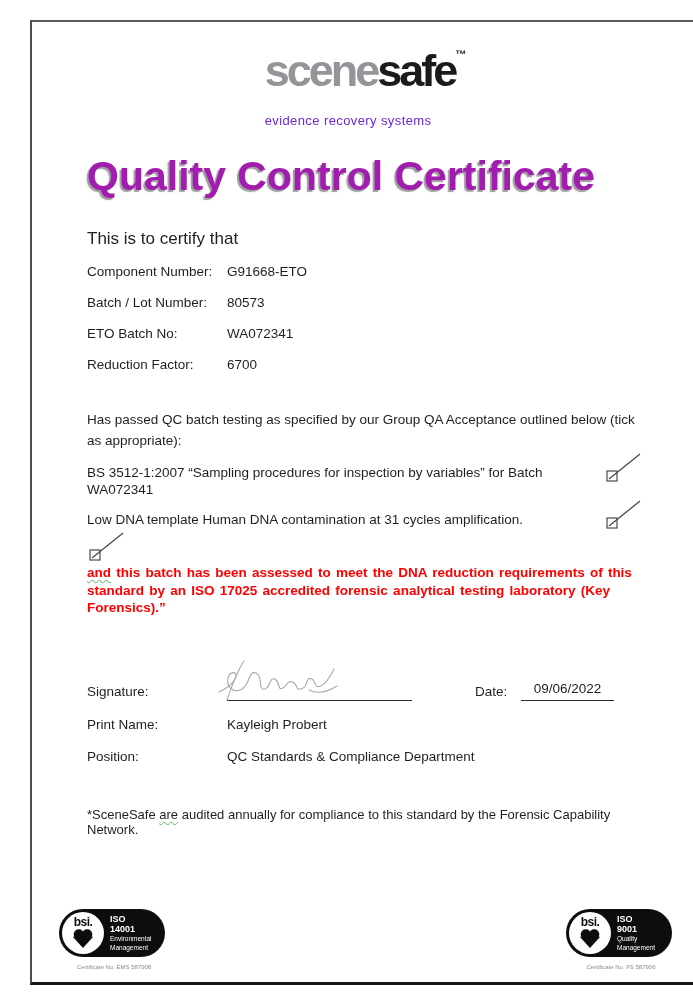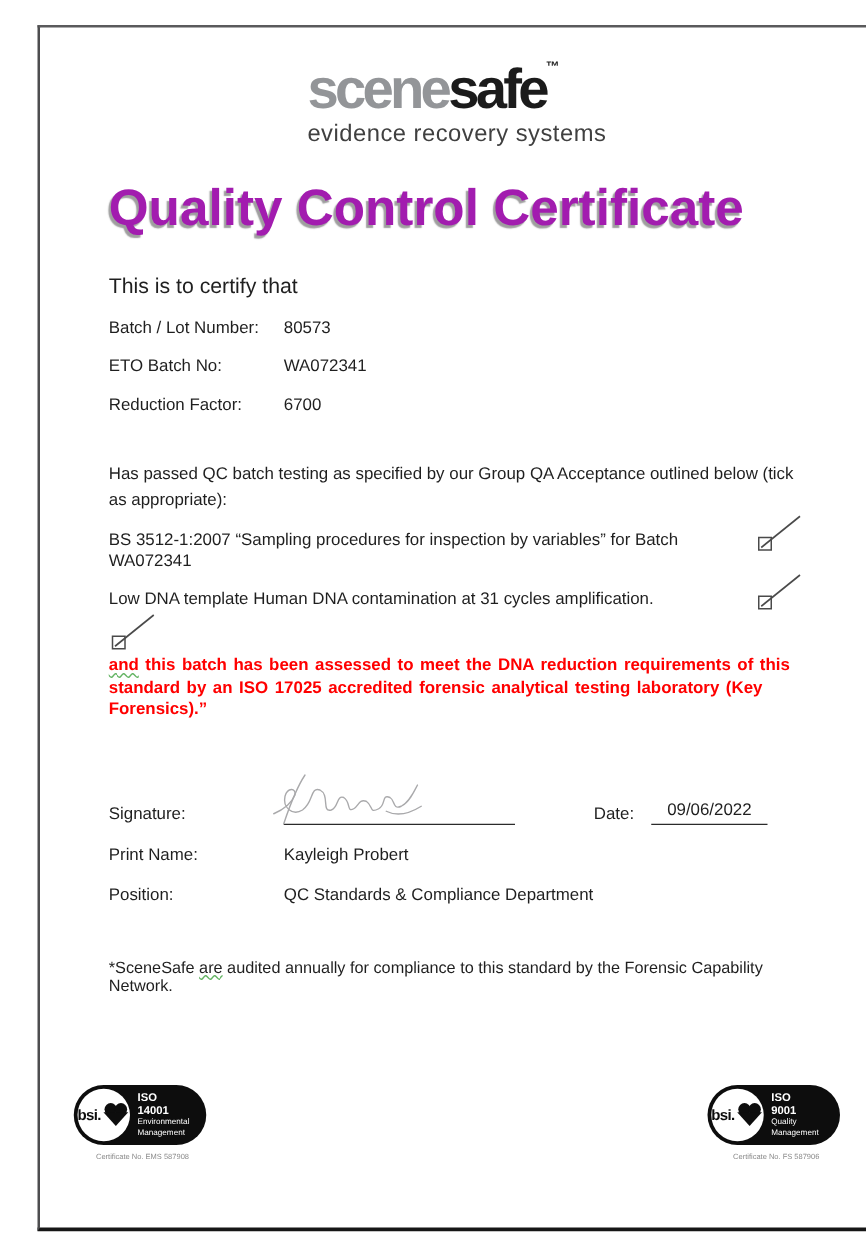--- a/index.html
+++ b/index.html
@@ -14,21 +14,21 @@
   }
   .content { padding: 14px 50px 0 55px; }
 
   
   .logo { text-align: center; margin-top: 12px; }
   .logo-inner { display: inline-block; text-align: left; }
   .logo-word { font-size: 45px; font-weight: bold; letter-spacing: -3px; line-height: 1; white-space: nowrap; }
   .logo-scene { color: #939598; }
   .logo-safe { color: #1b1b1b; }
   .logo-tm { font-size: 11px; vertical-align: top; letter-spacing: 0; color: #1b1b1b; position: relative; top: 1px; }
-  .logo-sub { font-size: 19px; color: #404040; margin-top: 4px; letter-spacing: 0.4px; }
+  .logo-sub { font-size: 13px; color: #6d28d9; margin-top: 20px; letter-spacing: 0.4px; }
 
   
   .title {
     font-size: 41px; font-weight: 600; color: #a21caf;
     margin-top: 22px; line-height: 50px;
     text-shadow: -2px 2px 1px #9e9e9e;
   }
 
   
   .certify { margin-top: 28px; font-size: 17px; }
@@ -57,21 +57,21 @@
   .pn-label { width: 140px; flex-shrink: 0; }
 
   
   .footnote { margin-top: 42px; font-size: 13px; }
 
   
   .badges-row { display: flex; justify-content: space-between; margin: 72px -32px 0 -28px; }
   .badge { width: 110px; }
   .badge-pill { width: 106px; height: 48px; background: #0d0d0d; border-radius: 26px; display: flex; align-items: center; }
   .bsi-circle { width: 42px; height: 42px; background: #ffffff; border-radius: 50%; margin-left: 3px; flex-shrink: 0;
-    display: flex; flex-direction: row; align-items: center; justify-content: center; }
+    display: flex; flex-direction: column; align-items: center; justify-content: center; }
   .bsi-text { font-weight: bold; font-size: 12px; color: #0d0d0d; line-height: 1; letter-spacing: -0.5px; }
   .badge-info { color: #ffffff; margin-left: 6px; line-height: 1.12; }
   .badge-iso, .badge-num { font-size: 9px; font-weight: bold; }
   .badge-l1, .badge-l2 { font-size: 6.5px; margin-top: 1px; }
   .badge-cert { font-size: 6px; color: #8a8a8a; text-align: center; margin-top: 7px; }
 </style>
 </head>
 <body>
 
 <div class="page">
@@ -82,20 +82,24 @@
         <div class="logo-word"><span class="logo-scene">scene</span><span class="logo-safe">safe</span><span class="logo-tm">™</span></div>
         <div class="logo-sub">evidence recovery systems</div>
       </div>
     </div>
 
     <h1 class="title">Quality Control Certificate</h1>
 
     <div class="certify">This is to certify that</div>
 
     <div class="fields">
+      <div class="field-row">
+        <span class="field-label">Component Number:</span>
+        <span class="field-value">G91668-ETO</span>
+      </div>
       <div class="field-row">
         <span class="field-label">Batch / Lot Number:</span>
         <span class="field-value">80573</span>
       </div>
       <div class="field-row">
         <span class="field-label">ETO Batch No:</span>
         <span class="field-value">WA072341</span>
       </div>
       <div class="field-row">
         <span class="field-label">Reduction Factor:</span>

